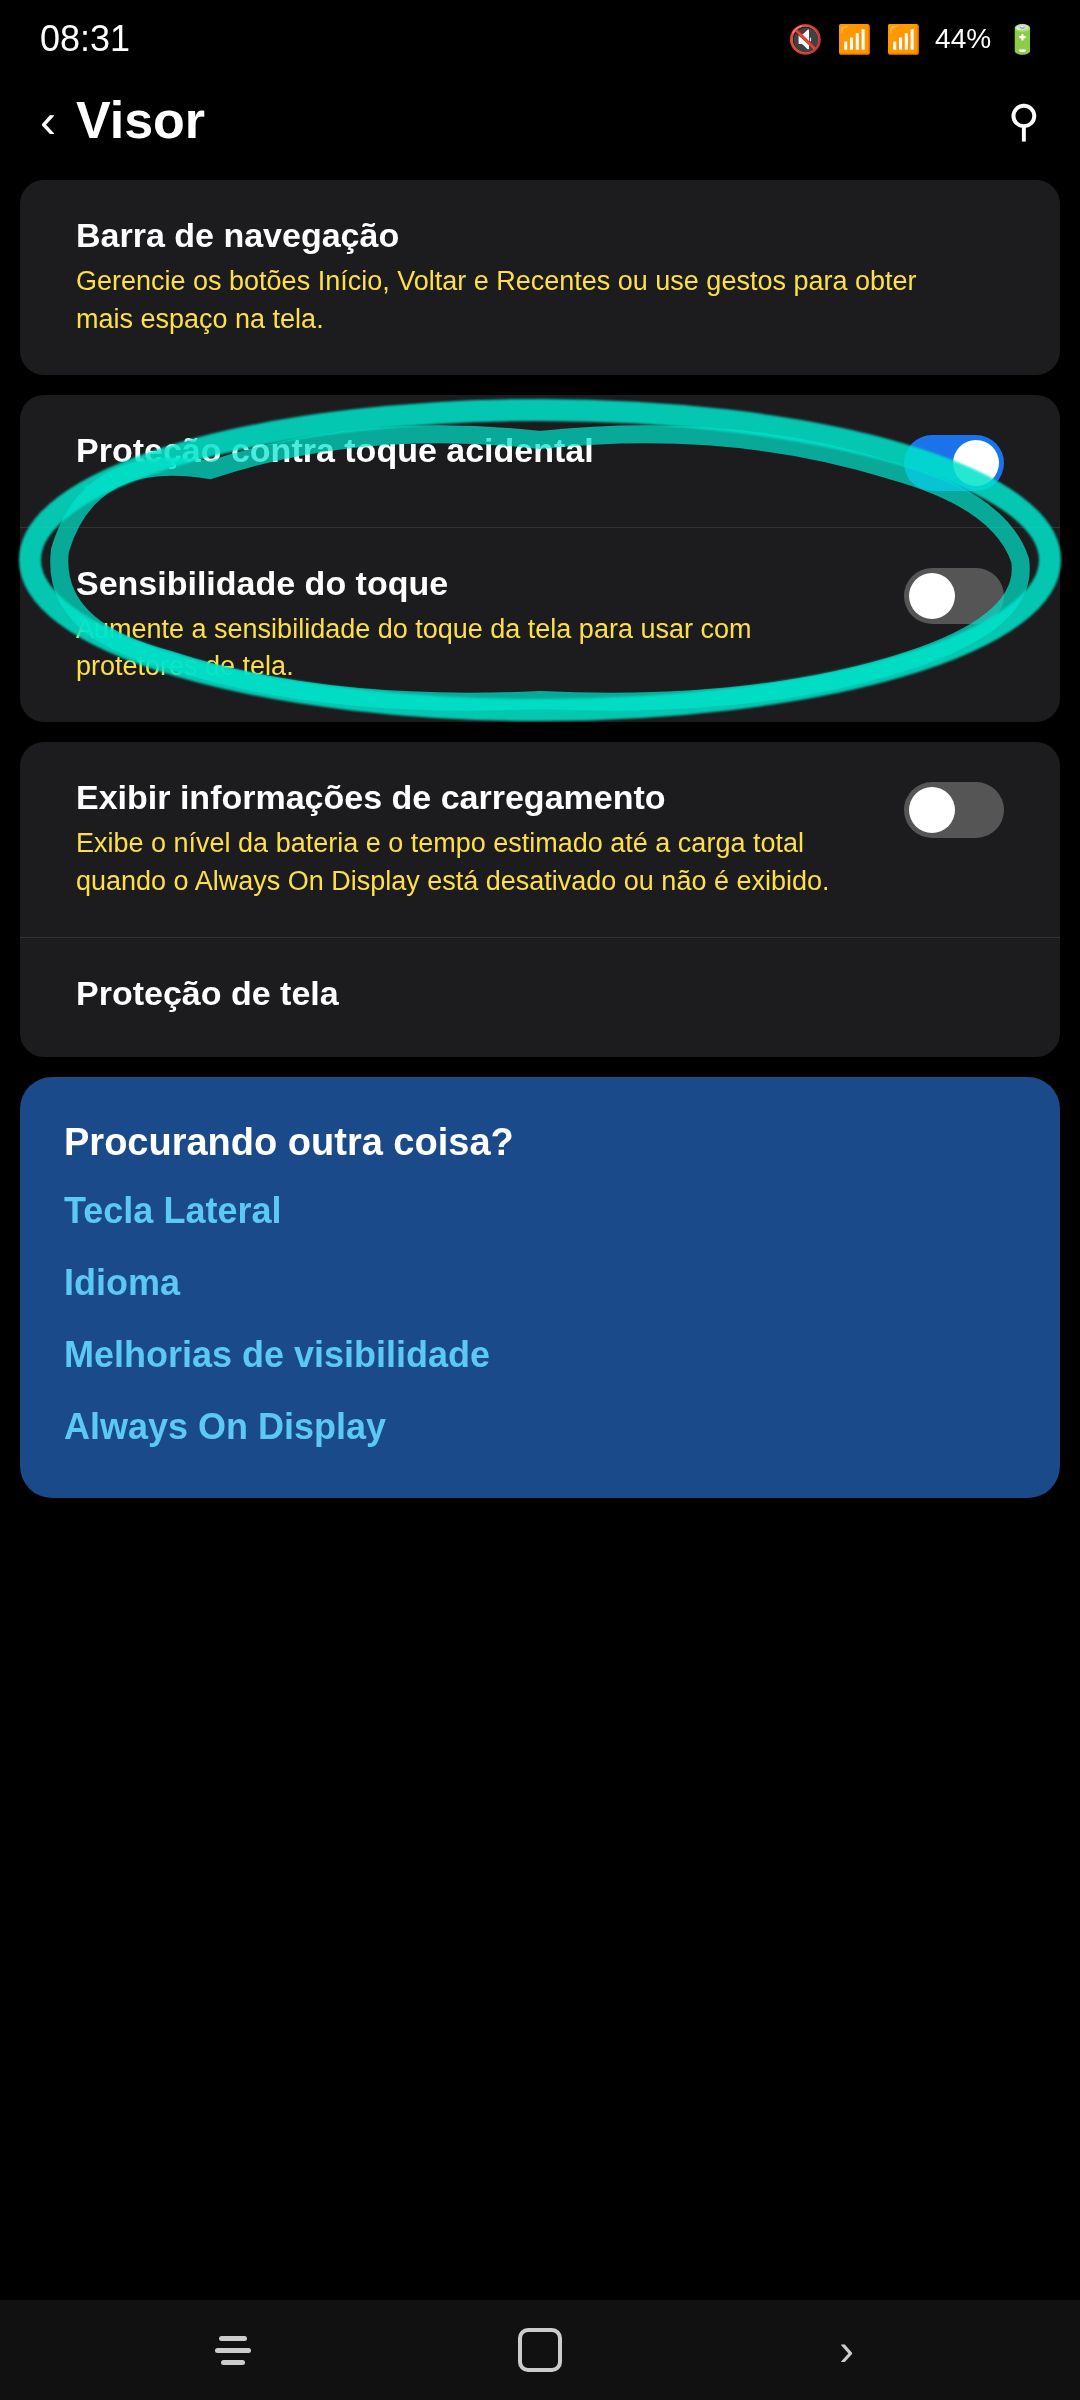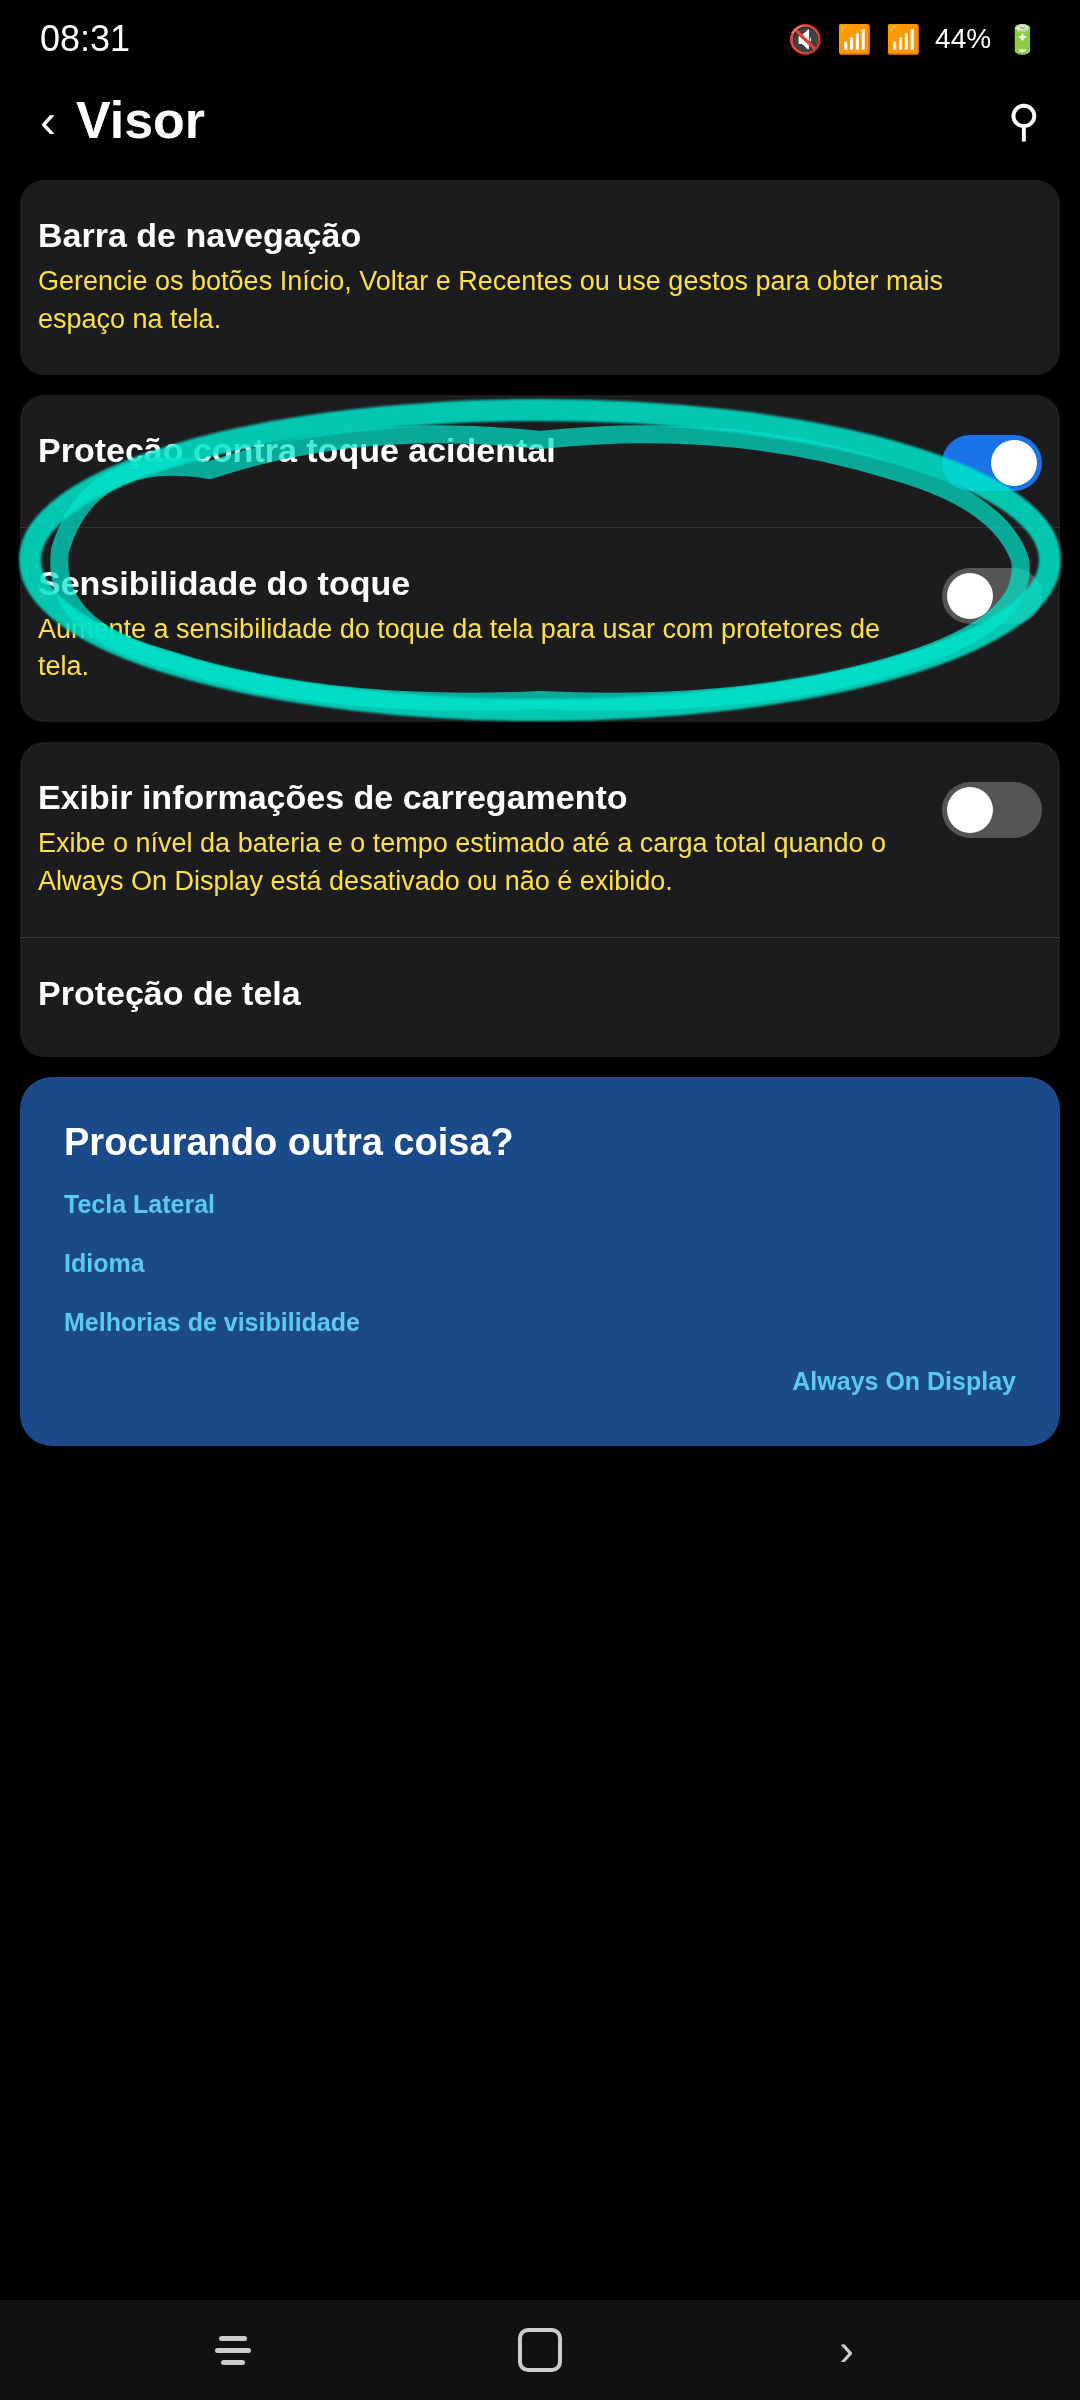--- a/index.html
+++ b/index.html
@@ -80,21 +80,21 @@
 
     
     .card {
       background-color: #1c1c1e;
       border-radius: 24px;
       margin: 0 20px 20px 20px;
       overflow: hidden;
     }
 
     .setting-item {
-      padding: 36px 18px;
+      padding: 36px 56px;
       display: flex;
       align-items: flex-start;
       justify-content: space-between;
       border-bottom: 1px solid #333;
     }
 
     .setting-item:last-child {
       border-bottom: none;
     }
 
@@ -173,31 +173,30 @@
     }
 
     .suggestion-title {
       font-size: 38px;
       font-weight: 700;
       color: #fff;
       margin-bottom: 26px;
     }
 
     .suggestion-link {
-      font-size: 25px;
+      font-size: 36px;
       color: #5bc8f5;
       font-weight: 600;
       margin-bottom: 30px;
       display: block;
       cursor: pointer;
     }
 
     .suggestion-link:last-child {
       margin-bottom: 0;
-      text-align: right;
     }
 
     
     .bottom-nav {
       position: fixed;
       bottom: 0;
       left: 0;
       width: 1080px;
       height: 100px;
       background: #111;

